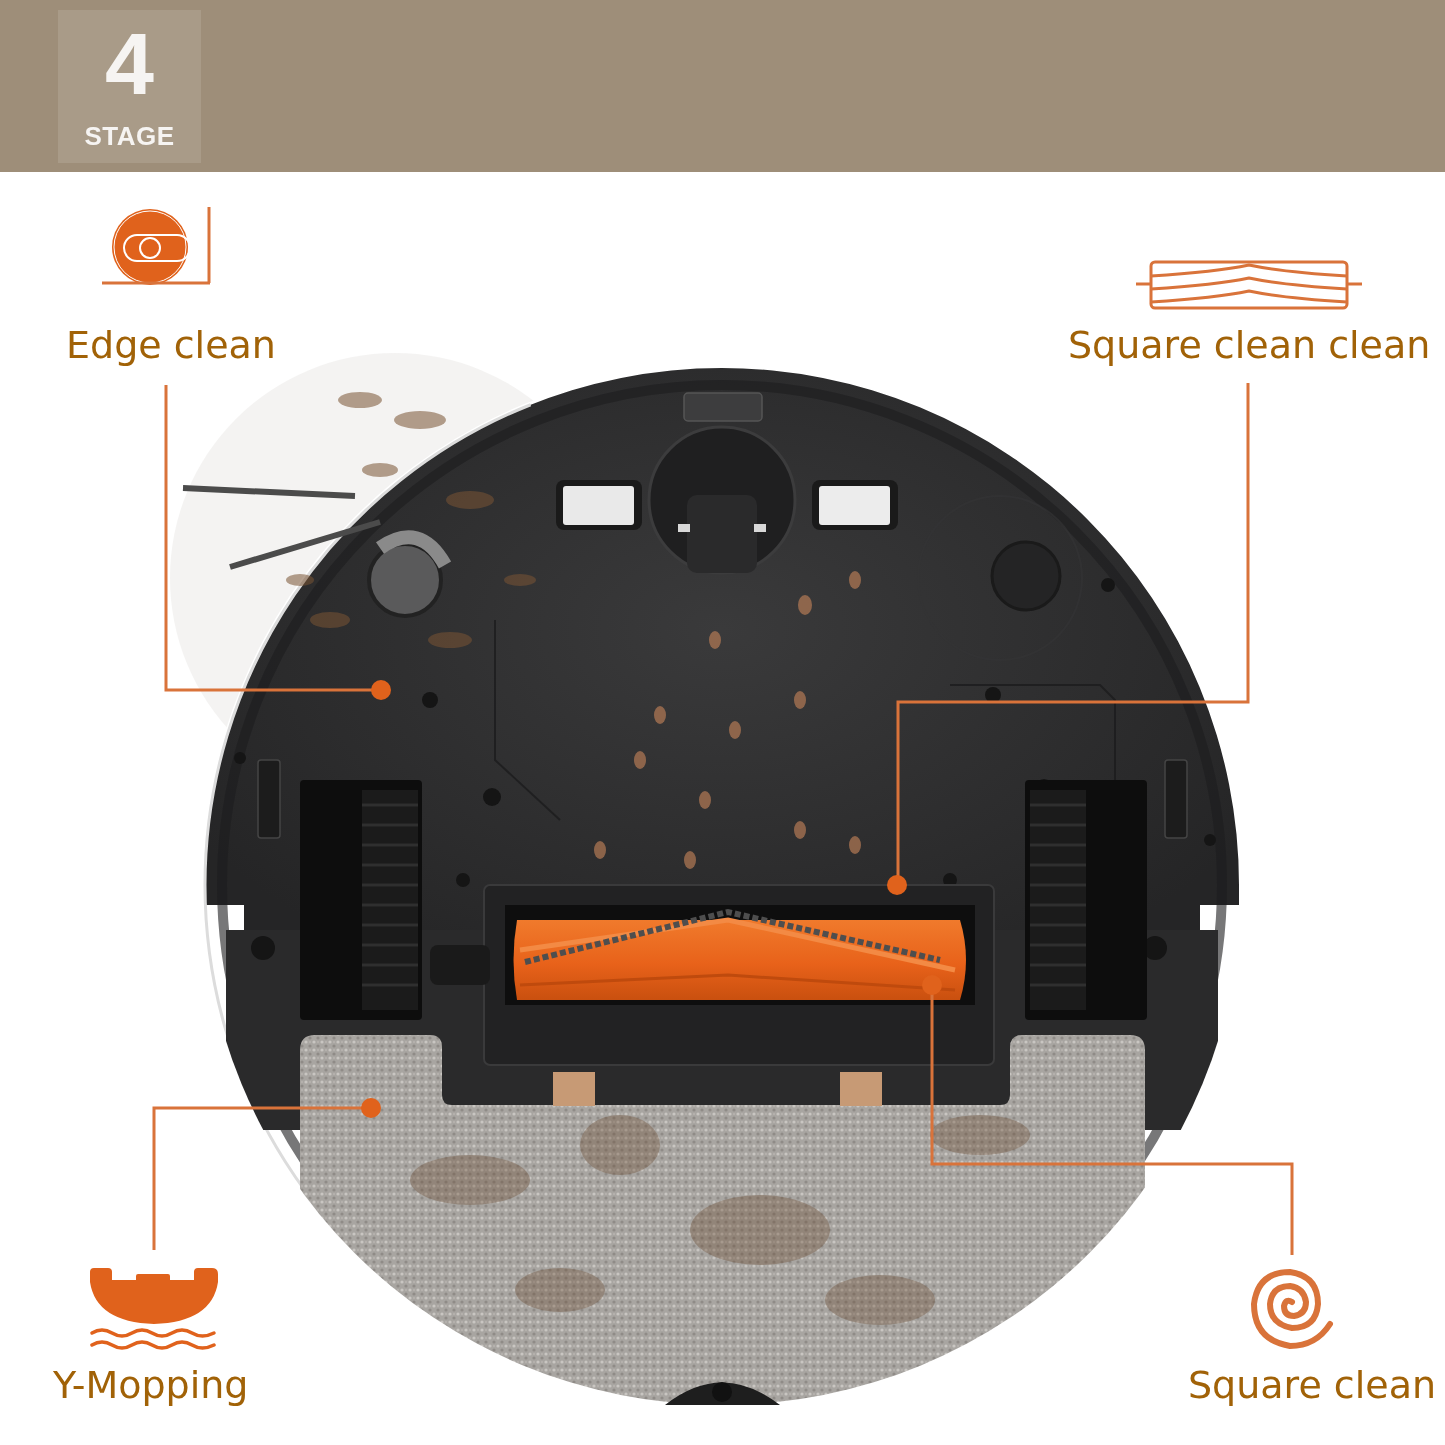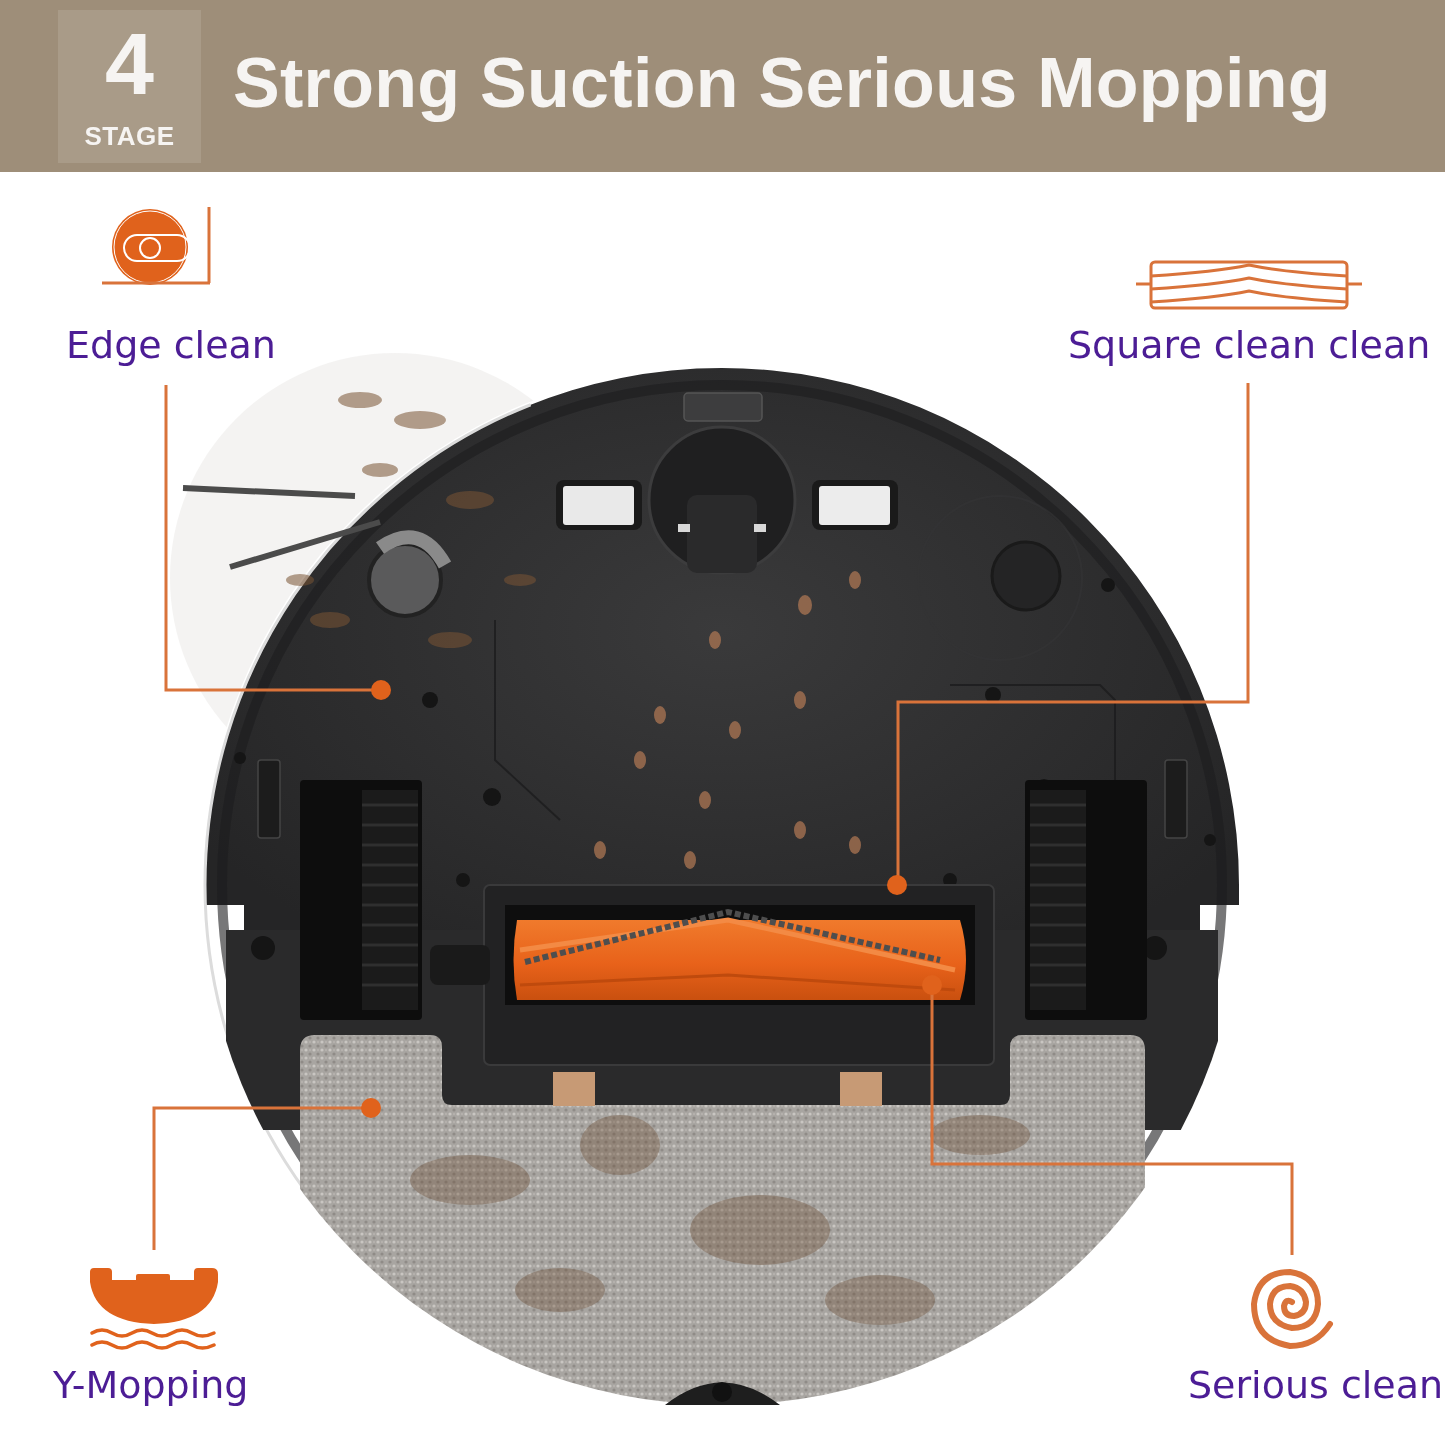--- a/index.html
+++ b/index.html
@@ -25,34 +25,33 @@
       position: absolute; left: 0; top: 106px; width: 100%;
       font-size: 26px; font-weight: bold; line-height: 40px; letter-spacing: 0.5px;
     }
     .title {
       position: absolute; left: 233px; top: 38px;
       font-size: 70px; font-weight: bold; color: #f6f4f2; line-height: 90px;
       white-space: nowrap; letter-spacing: 0.3px;
     }
     .robot-svg { position: absolute; left: 0; top: 0; }
     .feature-label {
-      position: absolute; font-size: 38px; color: #4c1d95; line-height: 46px;
+      position: absolute; font-size: 38px; color: #a16207; line-height: 46px;
       white-space: nowrap; font-family: "DejaVu Sans", sans-serif;
     }
     .icon { position: absolute; }
   </style>
 </head>
 <body>
 
 <div class="header">
   <div class="badge">
     <div class="badge-num">4</div>
     <div class="badge-label">STAGE</div>
   </div>
-  <div class="title">Strong Suction Serious Mopping</div>
 </div>
 
 <svg class="robot-svg" width="1445" height="1445" viewBox="0 0 1445 1445" style="position:absolute;left:0;top:0;">
   <defs>
     <clipPath id="robotClip">
       <circle cx="722" cy="885" r="520"></circle>
     </clipPath>
     <radialGradient id="bodyGrad" cx="50%" cy="40%" r="60%">
       <stop offset="0%" stop-color="#3a3a3b"></stop>
       <stop offset="100%" stop-color="#252526"></stop>
@@ -254,13 +253,13 @@
 <svg class="icon" style="left:88px;top:1268px;" width="132" height="82" viewBox="0 0 132 82">
   <path d="M 2 4 Q 2 0 6 0 L 20 0 Q 24 0 24 4 L 24 12 L 48 12 L 48 8 Q 48 6 50 6 L 80 6 Q 82 6 82 8 L 82 12 L 106 12 L 106 4 Q 106 0 110 0 L 124 0 Q 130 0 130 6 L 130 14 Q 124 54 66 56 Q 8 54 2 14 Z" fill="#e0621c"></path>
   <path d="M 4 65 Q 14 59 24 65 T 44 65 T 64 65 T 84 65 T 104 65 T 126 65" stroke="#e0621c" stroke-width="3.5" fill="none" stroke-linecap="round"></path>
   <path d="M 4 77 Q 14 71 24 77 T 44 77 T 64 77 T 84 77 T 104 77 T 126 77" stroke="#e0621c" stroke-width="3.5" fill="none" stroke-linecap="round"></path>
 </svg>
 <div class="feature-label" style="left:53px;top:1362px;">Y-Mopping</div>
 
 <svg class="icon" style="left:1246px;top:1262px;" width="92" height="94" viewBox="0 0 92 94">
   <path d="M 46 40 Q 40 36 38 44 Q 38 54 48 54 Q 60 52 60 40 Q 58 26 44 24 Q 26 24 24 42 Q 24 62 46 66 Q 70 66 72 42 Q 72 14 44 10 Q 12 10 8 42 Q 8 78 44 84 Q 70 84 84 62" stroke="#d9733a" stroke-width="6" fill="none" stroke-linecap="round"></path>
 </svg>
-<div class="feature-label" style="left:1188px;top:1362px;">Serious clean</div>
+<div class="feature-label" style="left:1188px;top:1362px;">Square clean</div>
 
 </body></html>

